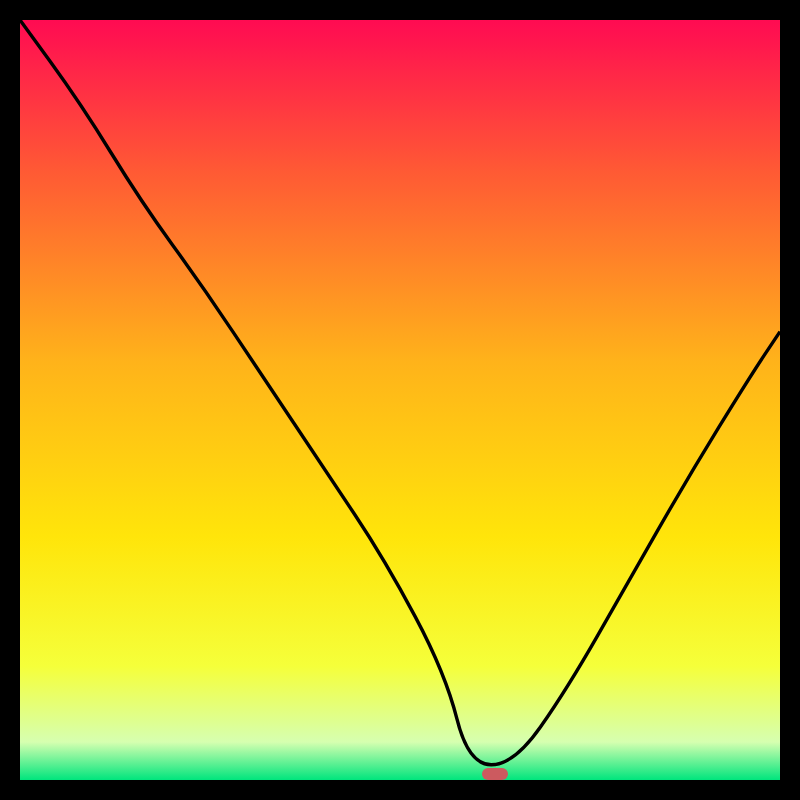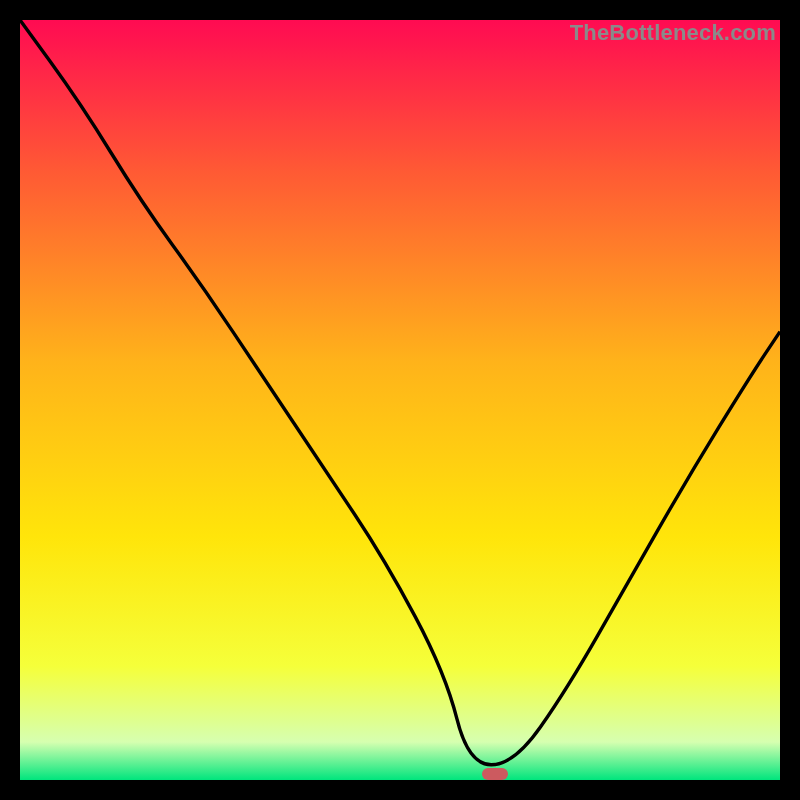--- a/index.html
+++ b/index.html
@@ -70,14 +70,13 @@
     </defs>
     <rect x="0" y="0" width="760" height="760" fill="url(#bg)"></rect>
   </svg>
 
   <svg class="curve" width="760" height="760" viewBox="0 0 760 760">
     <path id="curve-path" fill="none" stroke-width="3.4" stroke="#000000" d="M 0.0 0.0 Q 0.0 0.0 30.4 41.8 Q 60.8 83.6 91.2 133.0 Q 121.6 182.4 152.0 224.2 Q 182.4 266.0 212.8 311.6 Q 243.2 357.2 273.6 402.8 Q 304.0 448.4 334.4 494.0 Q 364.8 539.6 395.2 596.6 Q 425.6 653.6 437.0 699.2 Q 448.4 744.8 471.2 744.8 Q 494.0 744.8 520.6 706.8 Q 547.2 668.8 577.6 615.6 Q 608.0 562.4 638.4 509.2 Q 668.8 456.0 699.2 406.6 Q 729.6 357.2 744.8 334.4 T 760.0 311.6"></path>
   </svg>
 
   <div class="marker" id="marker" style="background: rgb(204, 90, 95); left: 462px; top: 747.92px;"></div>
 
-  <div class="watermark">TheBottleneck.com</div>
 </div>
 
 </body></html>

